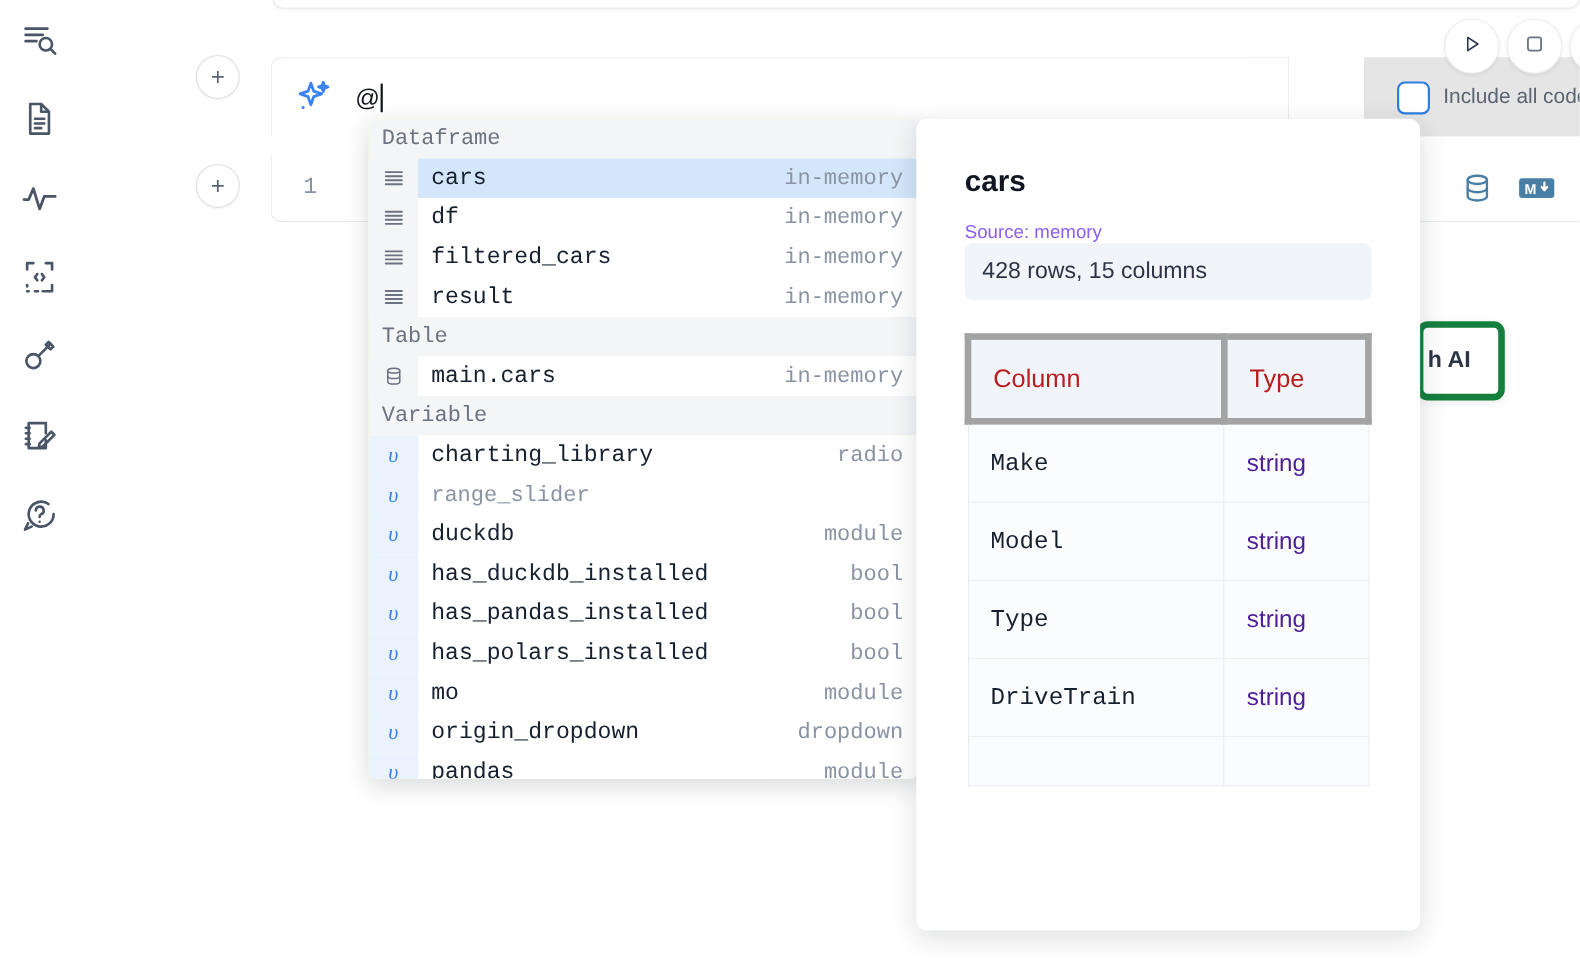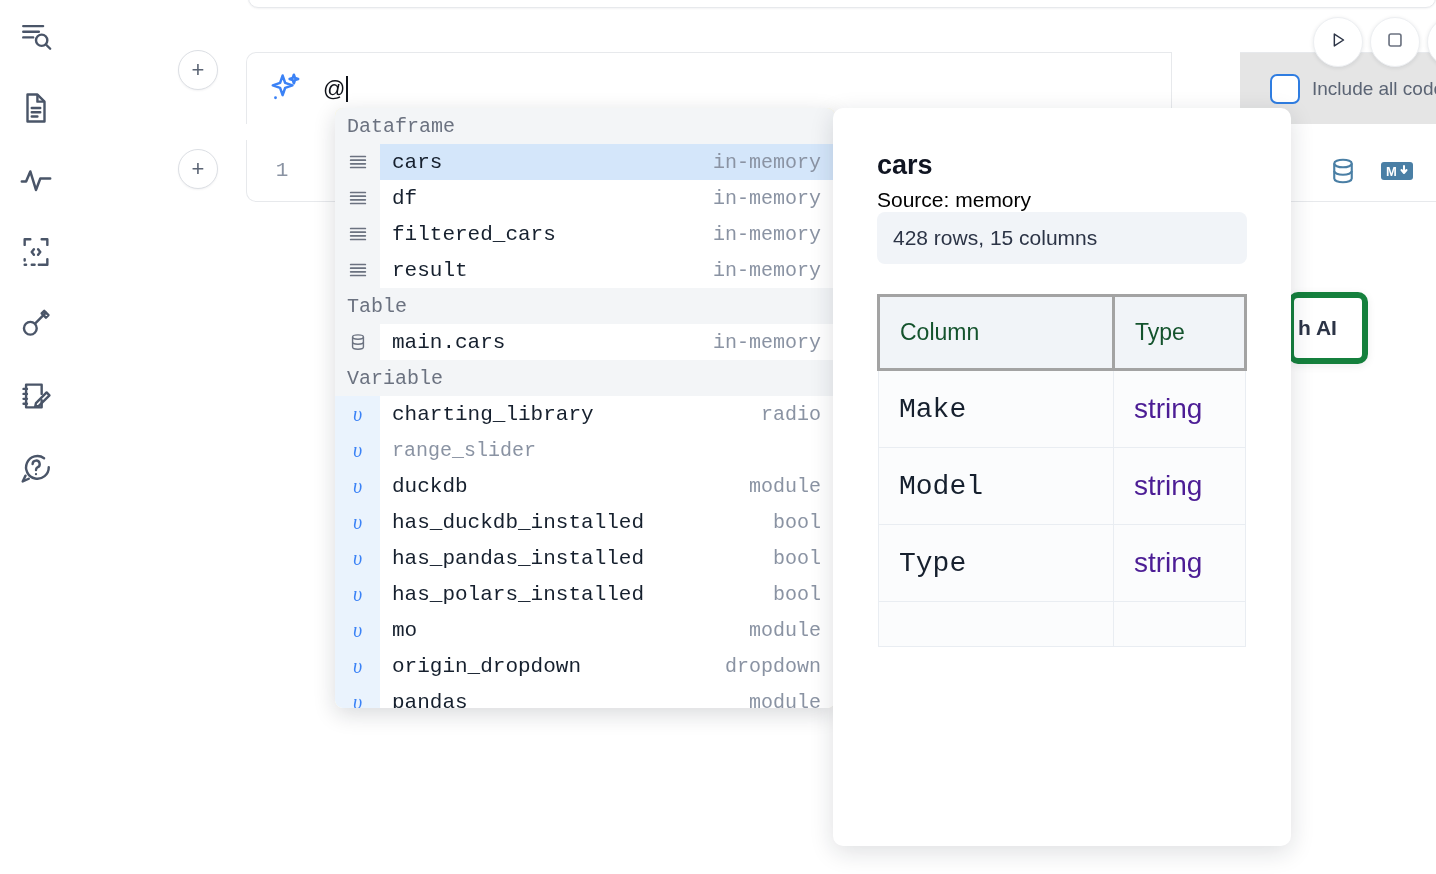--- a/index.html
+++ b/index.html
@@ -145,34 +145,34 @@
   .dd-type { font-size: 20px; color: #8a93a3; white-space: nowrap; }
 
   
   .detail {
     position: absolute; left: 833px; top: 108px; width: 458px; height: 738px;
     background: #fff; border-radius: 10px;
     box-shadow: 0 6px 24px rgba(20,25,40,.14);
     z-index: 30; overflow: hidden; padding: 42px 44px 0 44px;
   }
   .d-title { font-size: 27px; font-weight: 700; color: #101522; }
-  .d-source { margin-top: 7px; font-size: 21px; color: #000000; }
+  .d-source { margin-top: 20px; font-size: 17px; color: #8b5cf6; }
   .d-pill {
     background: #f1f4f8; border-radius: 8px;
     padding: 14px 16px; font-size: 21px; color: #2c3446;
   }
   .d-table { margin-top: 30px; width: 100%; border-collapse: collapse; }
   .d-table th {
     background: #f1f4f8; text-align: left; font-weight: 400;
-    font-size: 23px; color: #14532d; padding: 22px 20px;
-    border: 3px solid #a3a3a3;
+    font-size: 23px; color: #b91c1c; padding: 22px 20px;
+    border: 6px solid #a3a3a3;
   }
   .d-table td {
     padding: 22px 20px; border: 1px solid #e9edf2; background: #fbfcfd;
-    font-size: 28px;
+    font-size: 22px;
   }
   .d-table td.col-name { color: #16202e; font-family: "Liberation Mono", monospace; }
   .d-table td.col-type { color: #4c1d95; width: 36%; }
 </style>
 </head>
 <body>
 
 <div id="root">
 
   <div class="rail">
@@ -461,20 +461,24 @@
           </tr>
           <tr>
             <td class="col-name">Model</td>
             <td class="col-type">string</td>
           </tr>
           <tr>
             <td class="col-name">Type</td>
             <td class="col-type">string</td>
           </tr>
           <tr>
+            <td class="col-name">DriveTrain</td>
+            <td class="col-type">string</td>
+          </tr>
+          <tr>
             <td class="col-name"></td>
             <td class="col-type"></td>
           </tr>
         </tbody>
     </table>
   </div>
 
 </div>
 
 </body></html>

